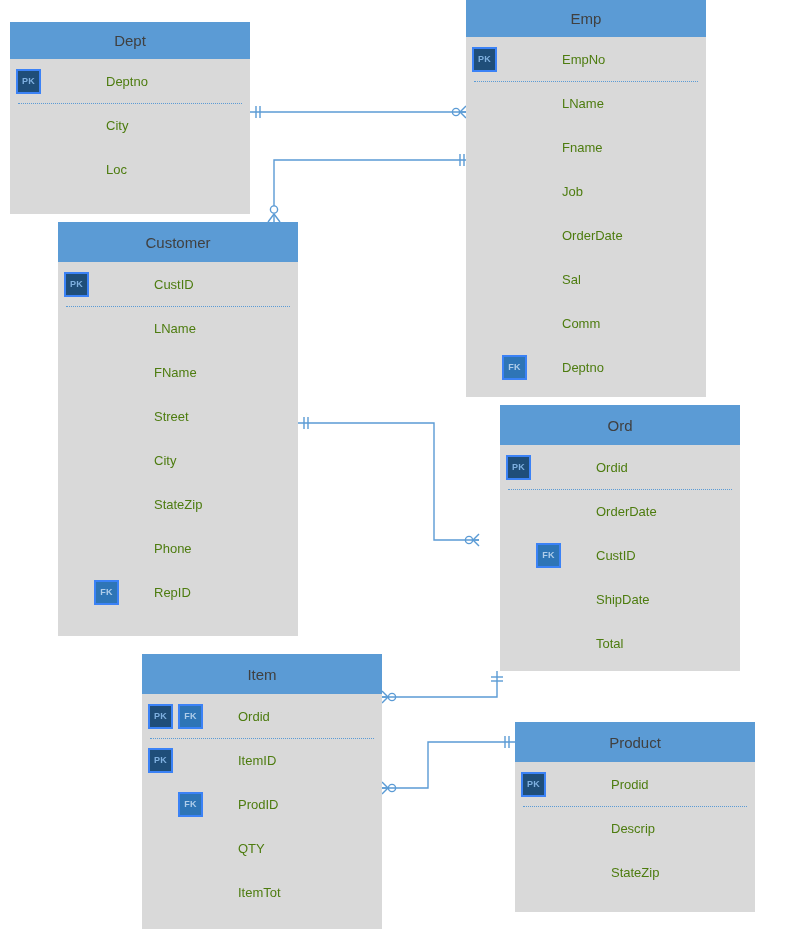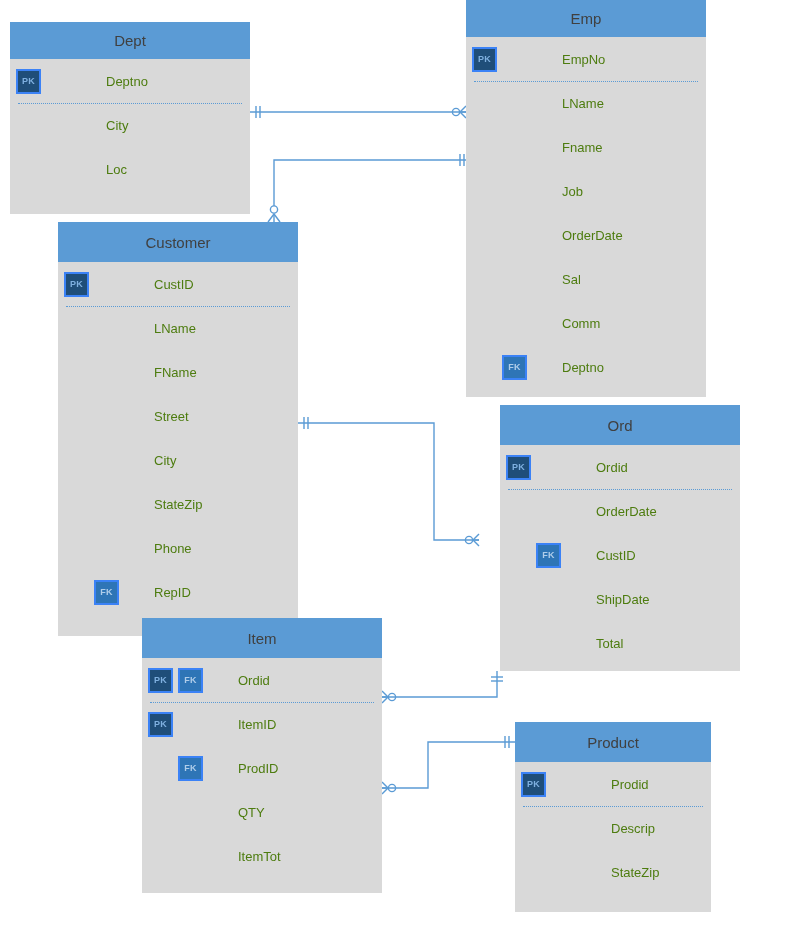--- a/index.html
+++ b/index.html
@@ -349,21 +349,21 @@
       <div class="attr-row">
         <div class="badge-zone">
             <div class="badge-spacer"></div>
           </div>
         <div class="attr-name">Total</div>
       </div>
       <div style="height:6px;"></div>
     </div>
   </div>
 
-  <div class="entity" style="left:142px; top:618px; width:240px;">
+  <div class="entity" style="left:142px; top:654px; width:240px;">
     <div class="entity-header" style="height:40px;">Item</div>
     <div class="entity-body">
       <div class="attr-row">
         <div class="badge-zone">
           <div class="badge pk">PK</div>
           <div class="badge fk">FK</div>
         </div>
         <div class="attr-name">Ordid</div>
       </div>
       <div class="separator" style="top:44px;"></div>
@@ -389,21 +389,21 @@
       <div class="attr-row">
         <div class="badge-zone">
             <div class="badge-spacer"></div>
           </div>
         <div class="attr-name">ItemTot</div>
       </div>
       <div style="height:15px;"></div>
     </div>
   </div>
 
-  <div class="entity" style="left:515px; top:722px; width:196px;">
+  <div class="entity" style="left:515px; top:722px; width:240px;">
     <div class="entity-header" style="height:40px;">Product</div>
     <div class="entity-body">
       <div class="attr-row">
         <div class="badge-zone">
           <div class="badge pk">PK</div>
         </div>
         <div class="attr-name">Prodid</div>
       </div>
       <div class="separator" style="top:44px;"></div>
       <div class="attr-row">

